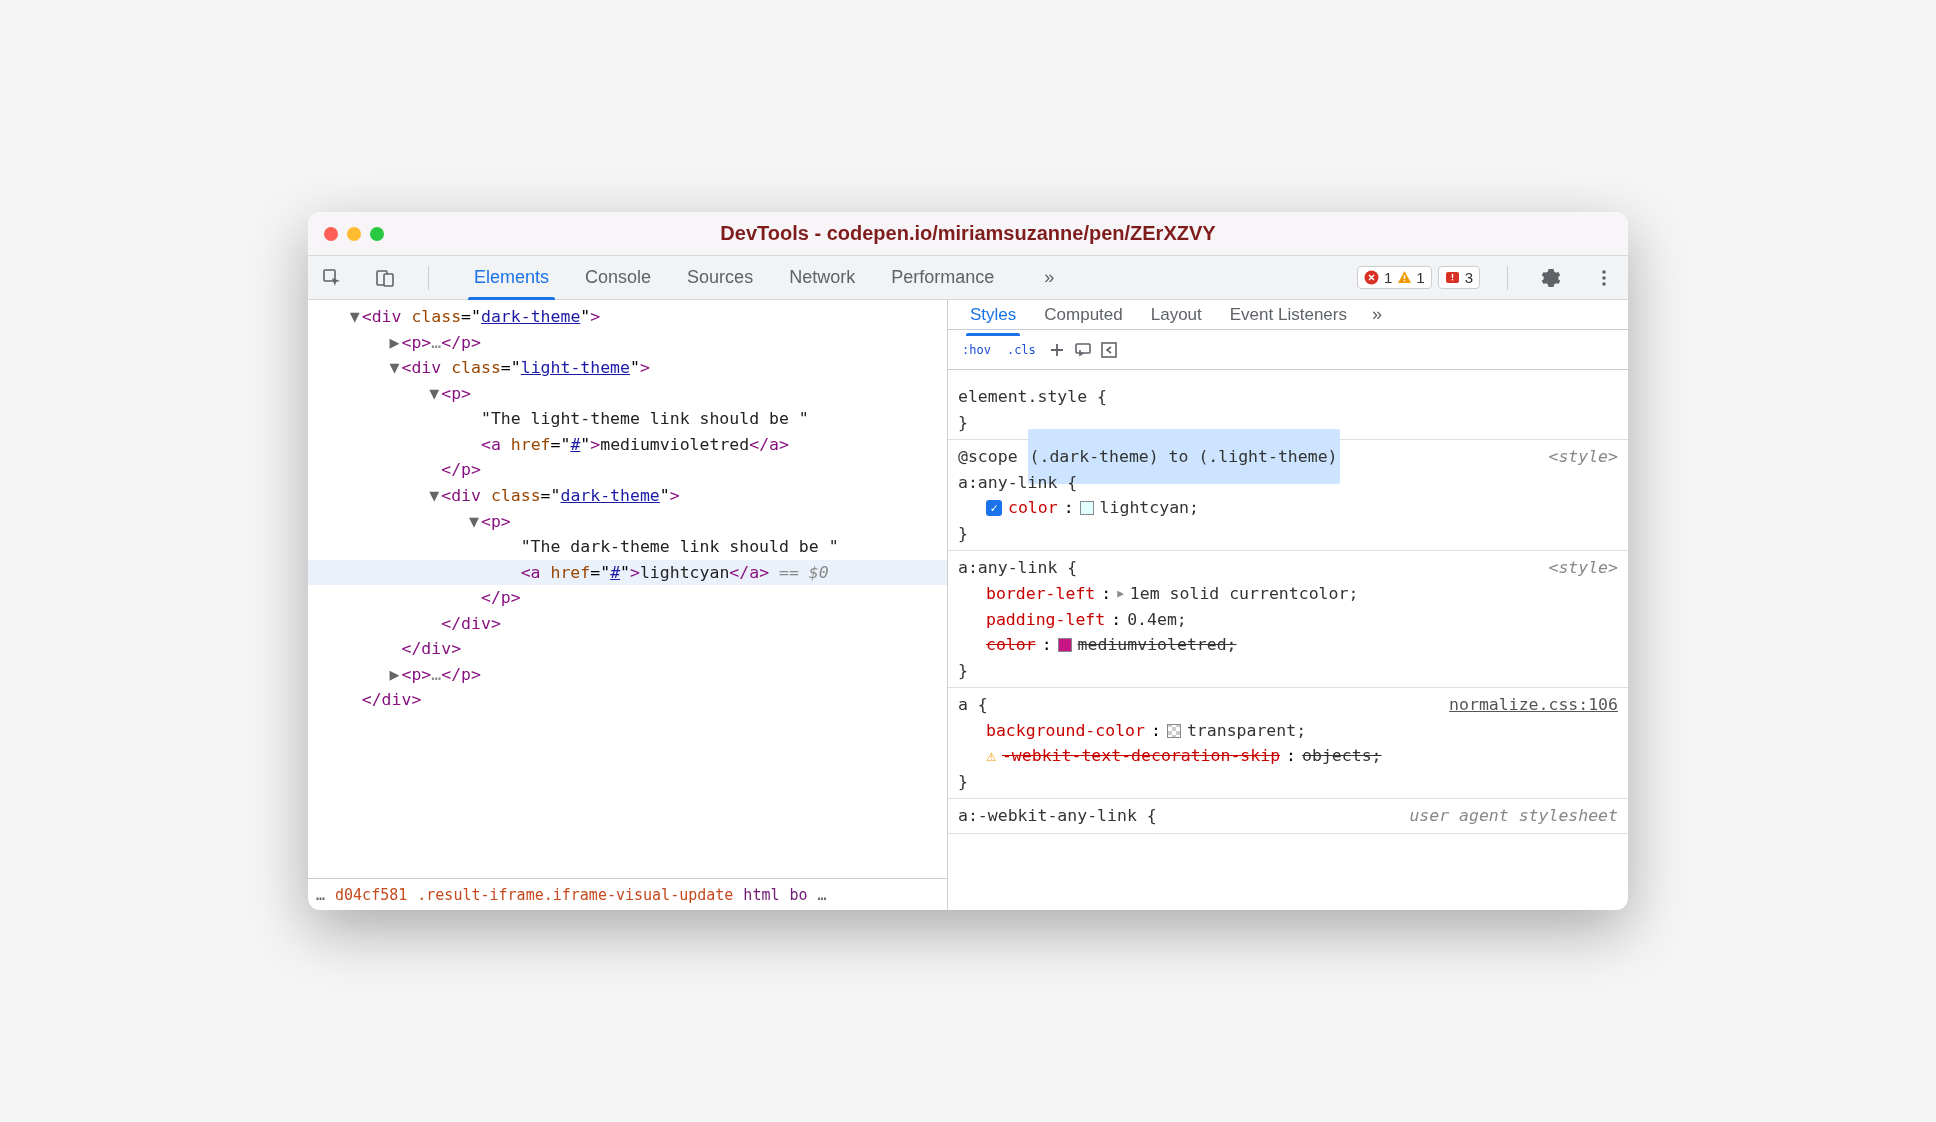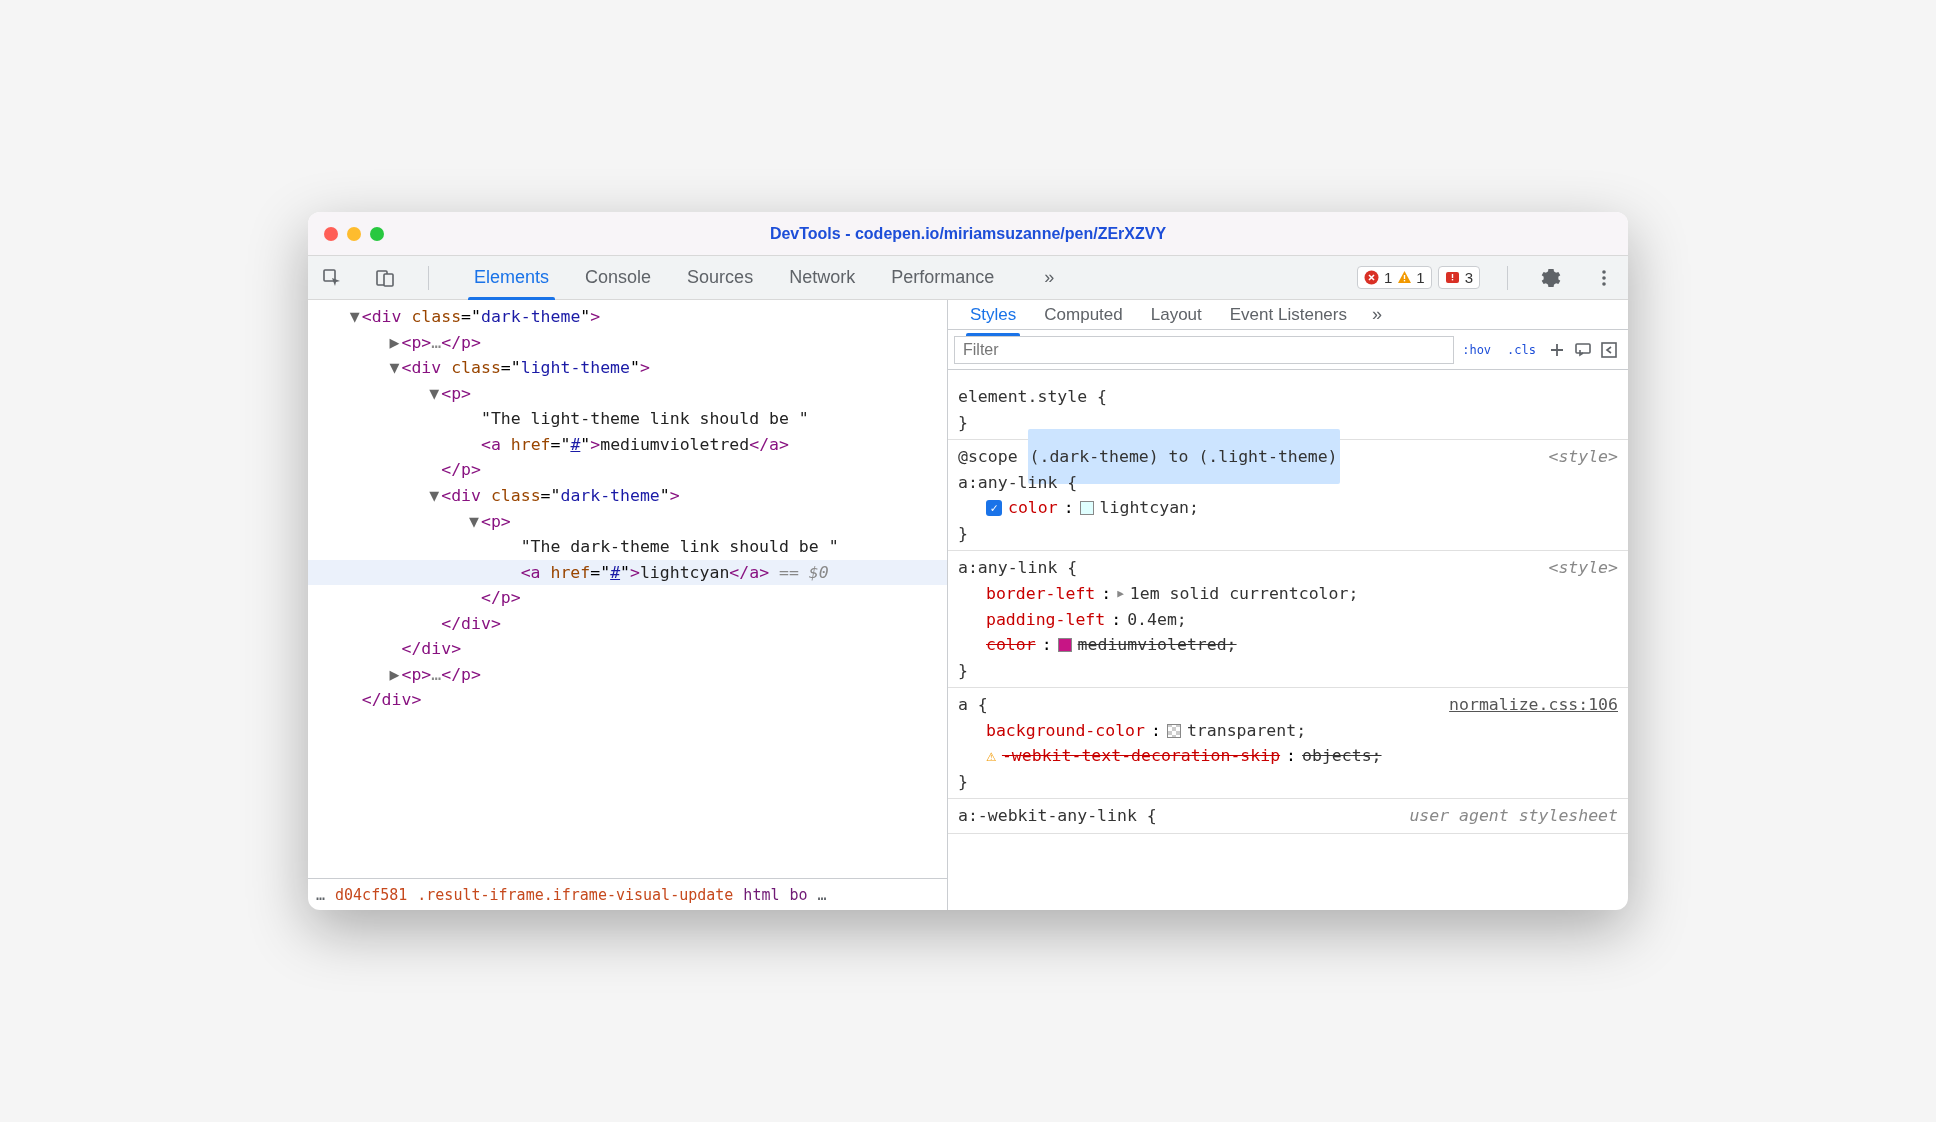--- a/index.html
+++ b/index.html
@@ -29,23 +29,23 @@
 }
 .traffic-lights { display: flex; gap: 9px; }
 .light { width: 14px; height: 14px; border-radius: 50%; }
 .light.red { background: #ff5f57; }
 .light.yellow { background: #febc2e; }
 .light.green { background: #28c840; }
 .title {
   position: absolute;
   left: 50%;
   transform: translateX(-50%);
-  font-size: 16px;
+  font-size: 20px;
   font-weight: 600;
-  color: #1d4ed8;
+  color: #7f1d1d;
 }
 .toolbar {
   height: 44px;
   background: #f1f3f4;
   display: flex;
   align-items: center;
   border-bottom: 1px solid #d8d8d8;
   padding: 0 8px;
   gap: 21px;
 }
@@ -123,21 +123,21 @@
 .toggle {
   color: #666;
   display: inline-block;
   width: 14px;
   text-align: center;
   cursor: pointer;
   user-select: none;
 }
 .tag { color: #881280; }
 .attr-name { color: #994500; }
-.attr-val { color: #1a1aa6; }
+.attr-val { color: #1a1aa6; text-decoration: underline; }
 .attr-link { color: #1a1aa6; text-decoration: underline; }
 .text-node { color: #222; }
 .ellips { color: #888; }
 .eqvar { color: #888; font-style: italic; }
 .breadcrumb {
   height: 32px;
   border-top: 1px solid #cacdd1;
   display: flex;
   align-items: center;
   font-family: Menlo, Monaco, monospace;
@@ -357,21 +357,20 @@
 
     <div class="panel-right">
       <div class="styles-tabs" id="styles-tabs">
       <div class="styles-tab active">Styles</div>
           <div class="styles-tab">Computed</div>
           <div class="styles-tab">Layout</div>
           <div class="styles-tab">Event Listeners</div>
           <div class="tool-icon" style="font-size: 18px;">»</div>
         </div>
       <div class="filter-bar">
-        <input class="filter-input" placeholder="Filter" style="">
         <div class="filter-btn">:hov</div>
         <div class="filter-btn">.cls</div>
         <div class="tool-icon" style="width:26px;">
           <svg width="18" height="18">
               <path d="M9 3v12M3 9h12" stroke="#5f6368" stroke-width="1.8"></path>
             </svg>
         </div>
         <div class="tool-icon" style="width:26px;">
           <svg width="18" height="18" fill="none">
               <rect x="2" y="3" width="14" height="9" rx="1" stroke="#5f6368" stroke-width="1.6"></rect>

